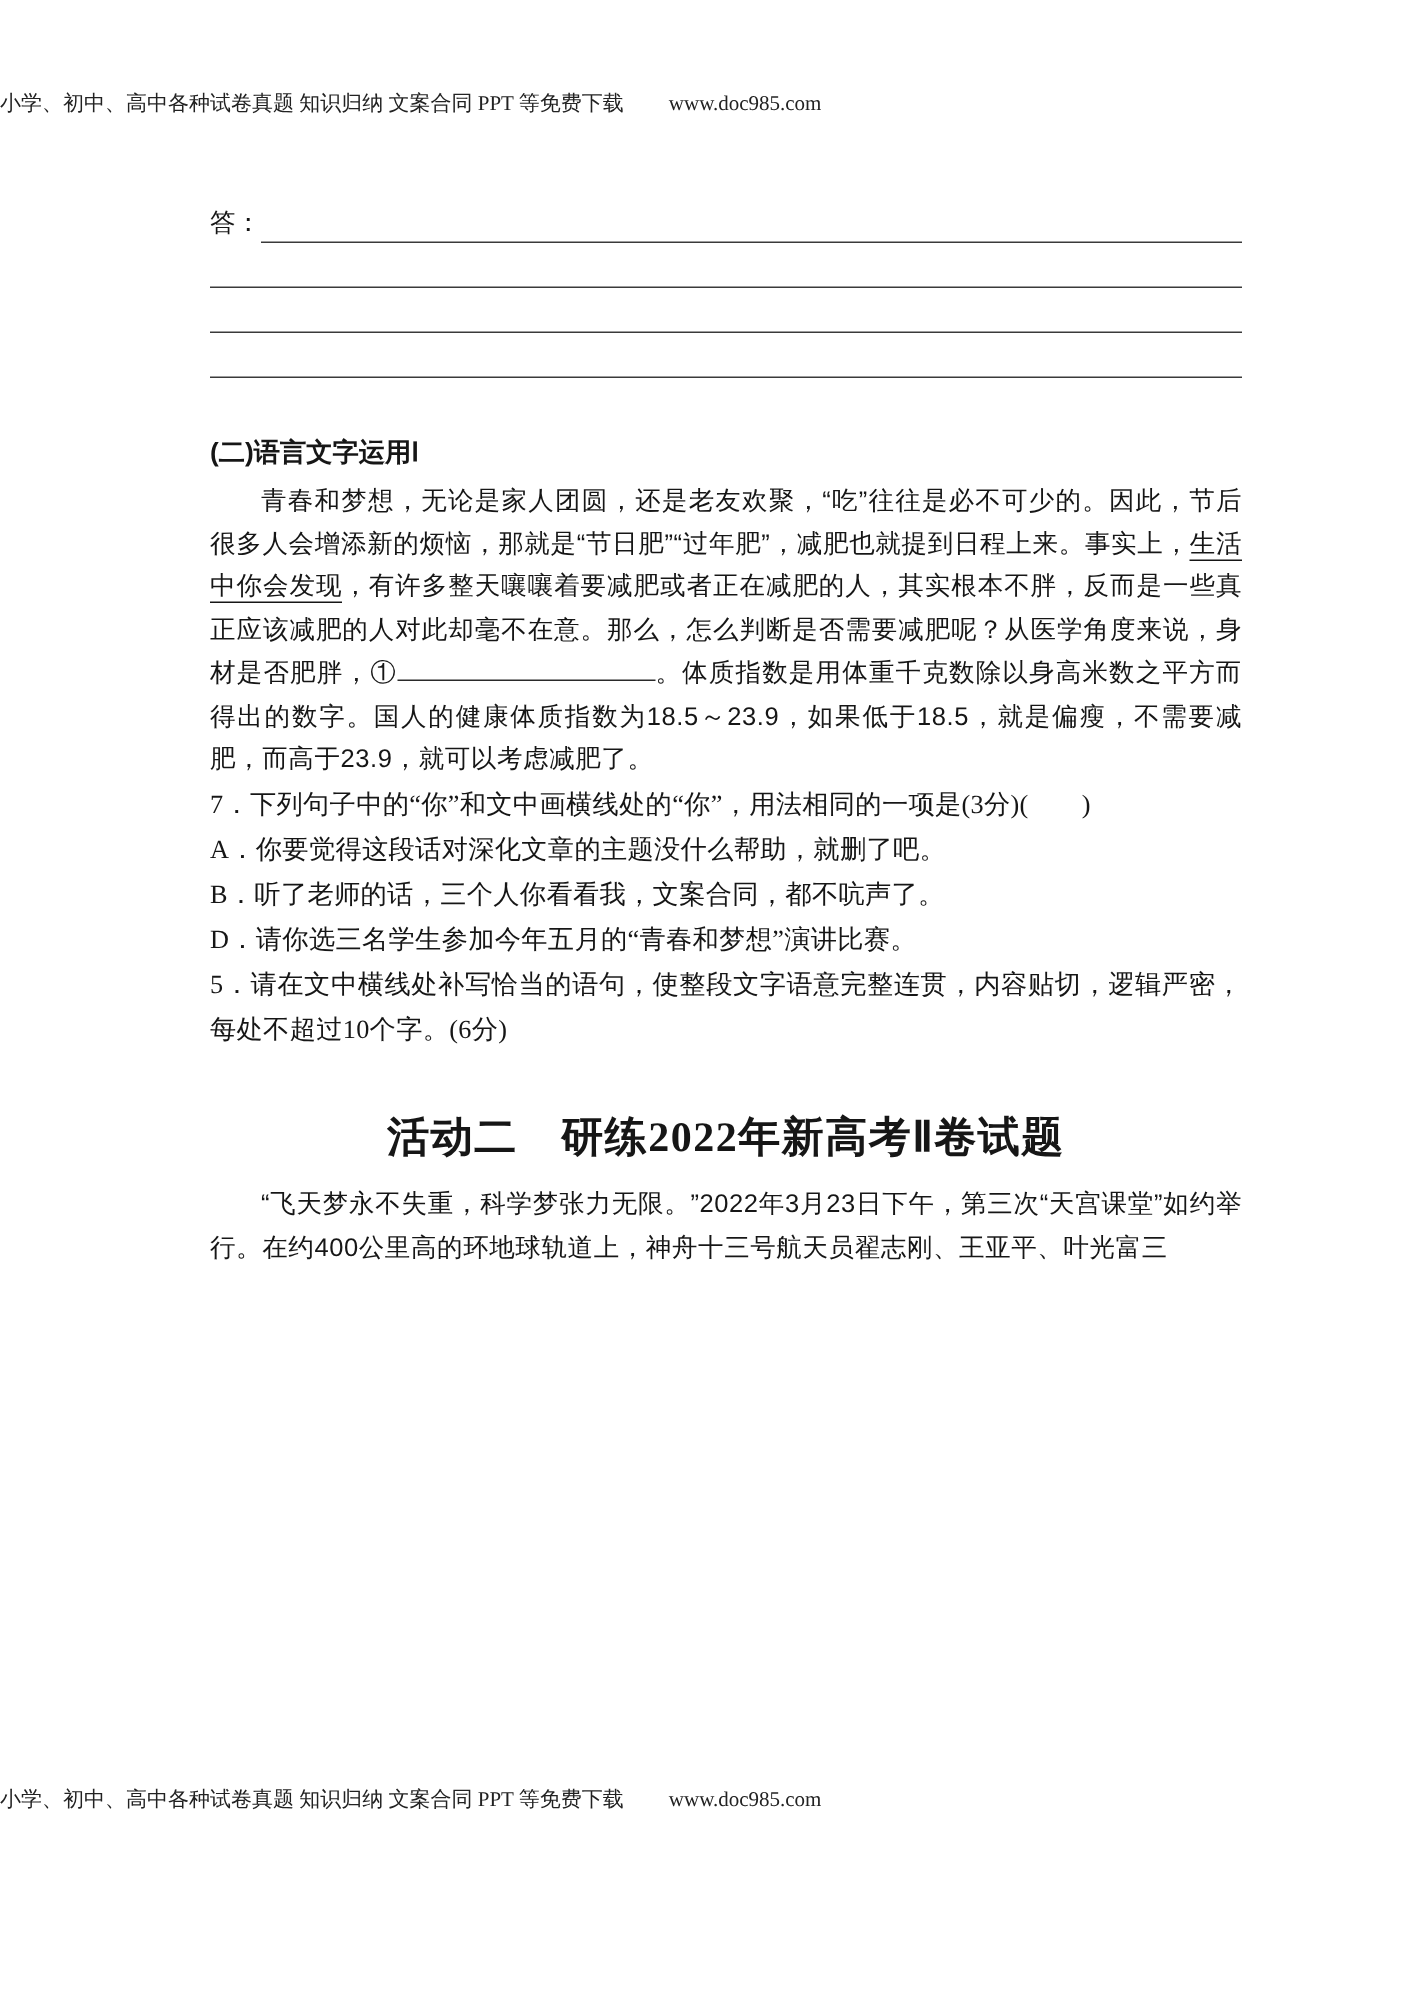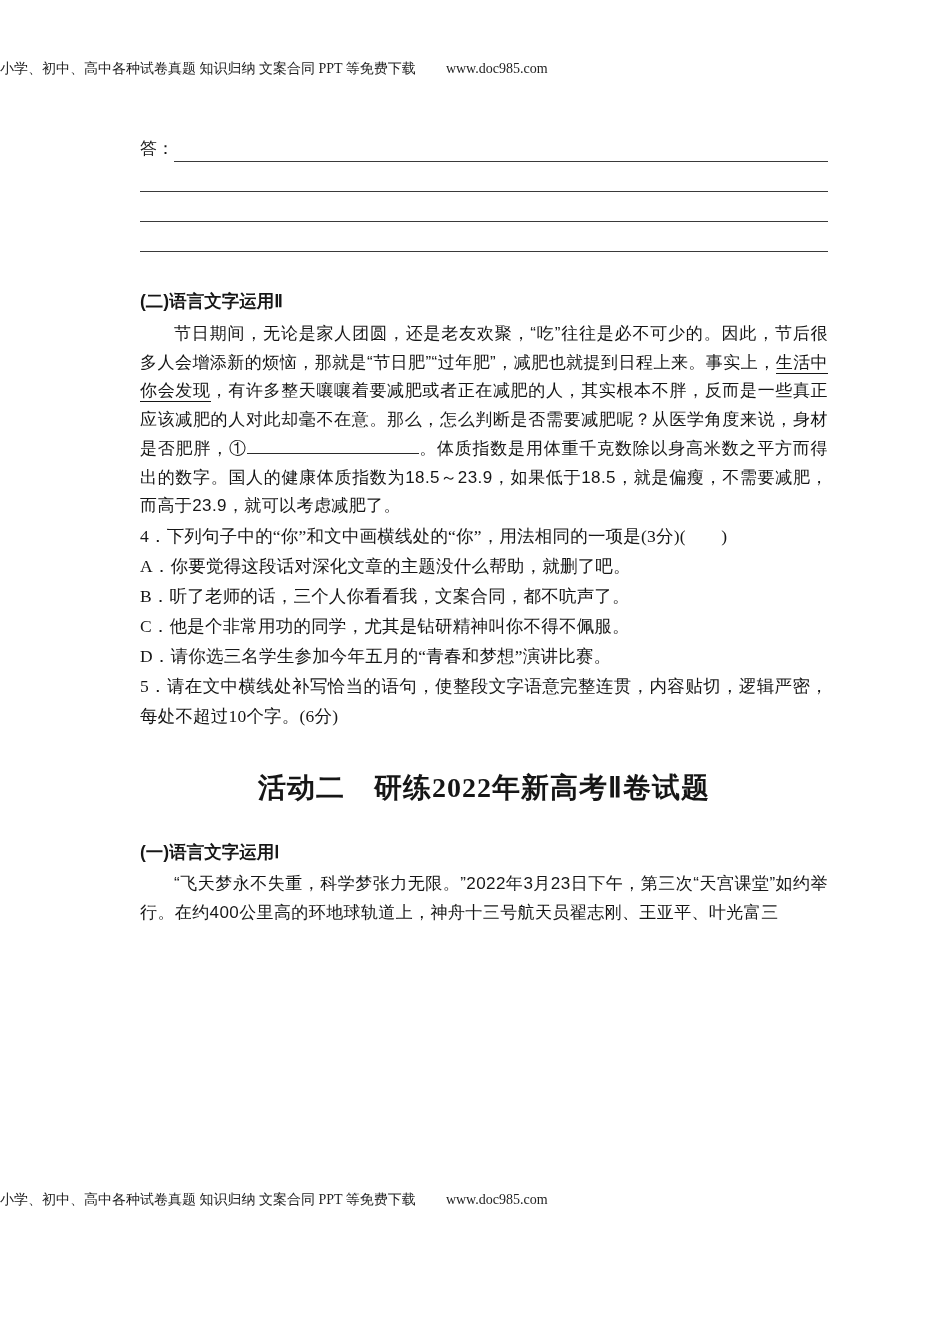--- a/index.html
+++ b/index.html
@@ -94,35 +94,33 @@
   <div class="content">
 
     <div class="ans-first">
       <span class="ans-label">答：</span>
       <span class="ans-fill"></span>
     </div>
     <div class="ans-line"></div>
     <div class="ans-line"></div>
     <div class="ans-line"></div>
 
-    <div class="sec-head s2">(二)语言文字运用Ⅱ</div>
+    <div class="sec-head s2">(二)语言文字运用Ⅰ</div>
 
-    <p class="passage first"><span>节日期间，无论是家人团圆，还是老友欢聚，“吃”往往是必不可少的。因此，节后很多人会增添新的烦恼，那就是“节日肥”“过年肥”，减肥也就提到日程上来。事实上，</span><span class="u">生活中你会发现</span><span>，有许多整天嚷嚷着要减肥或者正在减肥的人，其实根本不胖，反而是一些真正应该减肥的人对此却毫不在意。那么，怎么判断是否需要减肥呢？从医学角度来说，身材是否肥胖，①</span><span class="blank"></span><span>。体质指数是用体重千克数除以身高米数之平方而得出的数字。国人的健康体质指数为18.5～23.9，如果低于18.5，就是偏瘦，不需要减肥，而高于23.9，就可以考虑减肥了。</span></p>
+    <p class="passage first"><span>青春和梦想，无论是家人团圆，还是老友欢聚，“吃”往往是必不可少的。因此，节后很多人会增添新的烦恼，那就是“节日肥”“过年肥”，减肥也就提到日程上来。事实上，</span><span class="u">生活中你会发现</span><span>，有许多整天嚷嚷着要减肥或者正在减肥的人，其实根本不胖，反而是一些真正应该减肥的人对此却毫不在意。那么，怎么判断是否需要减肥呢？从医学角度来说，身材是否肥胖，①</span><span class="blank"></span><span>。体质指数是用体重千克数除以身高米数之平方而得出的数字。国人的健康体质指数为18.5～23.9，如果低于18.5，就是偏瘦，不需要减肥，而高于23.9，就可以考虑减肥了。</span></p>
 
 
-    <div class="q">4．下列句子中的“你”和文中画横线处的“你”，用法相同的一项是(3分)(　　)</div>
+    <div class="q">7．下列句子中的“你”和文中画横线处的“你”，用法相同的一项是(3分)(　　)</div>
     <div class="q">A．你要觉得这段话对深化文章的主题没什么帮助，就删了吧。</div>
     <div class="q">B．听了老师的话，三个人你看看我，文案合同，都不吭声了。</div>
-    <div class="q">C．他是个非常用功的同学，尤其是钻研精神叫你不得不佩服。</div>
     <div class="q">D．请你选三名学生参加今年五月的“青春和梦想”演讲比赛。</div>
     <div class="q">5．请在文中横线处补写恰当的语句，使整段文字语意完整连贯，内容贴切，逻辑严密，每处不超过10个字。(6分)</div>
 
     <h1 class="activity">活动二　研练2022年新高考Ⅱ卷试题</h1>
 
-    <div class="sec-head s1">(一)语言文字运用Ⅰ</div>
     <p class="passage last">“飞天梦永不失重，科学梦张力无限。”2022年3月23日下午，第三次“天宫课堂”如约举行。在约400公里高的环地球轨道上，神舟十三号航天员翟志刚、王亚平、叶光富三</p>
 
   </div>
 
   <div class="ftr">
     <span>小学、初中、高中各种试卷真题 知识归纳 文案合同 PPT 等免费下载</span><span class="url">www.doc985.com</span>
   </div>
 
 </div>
 

